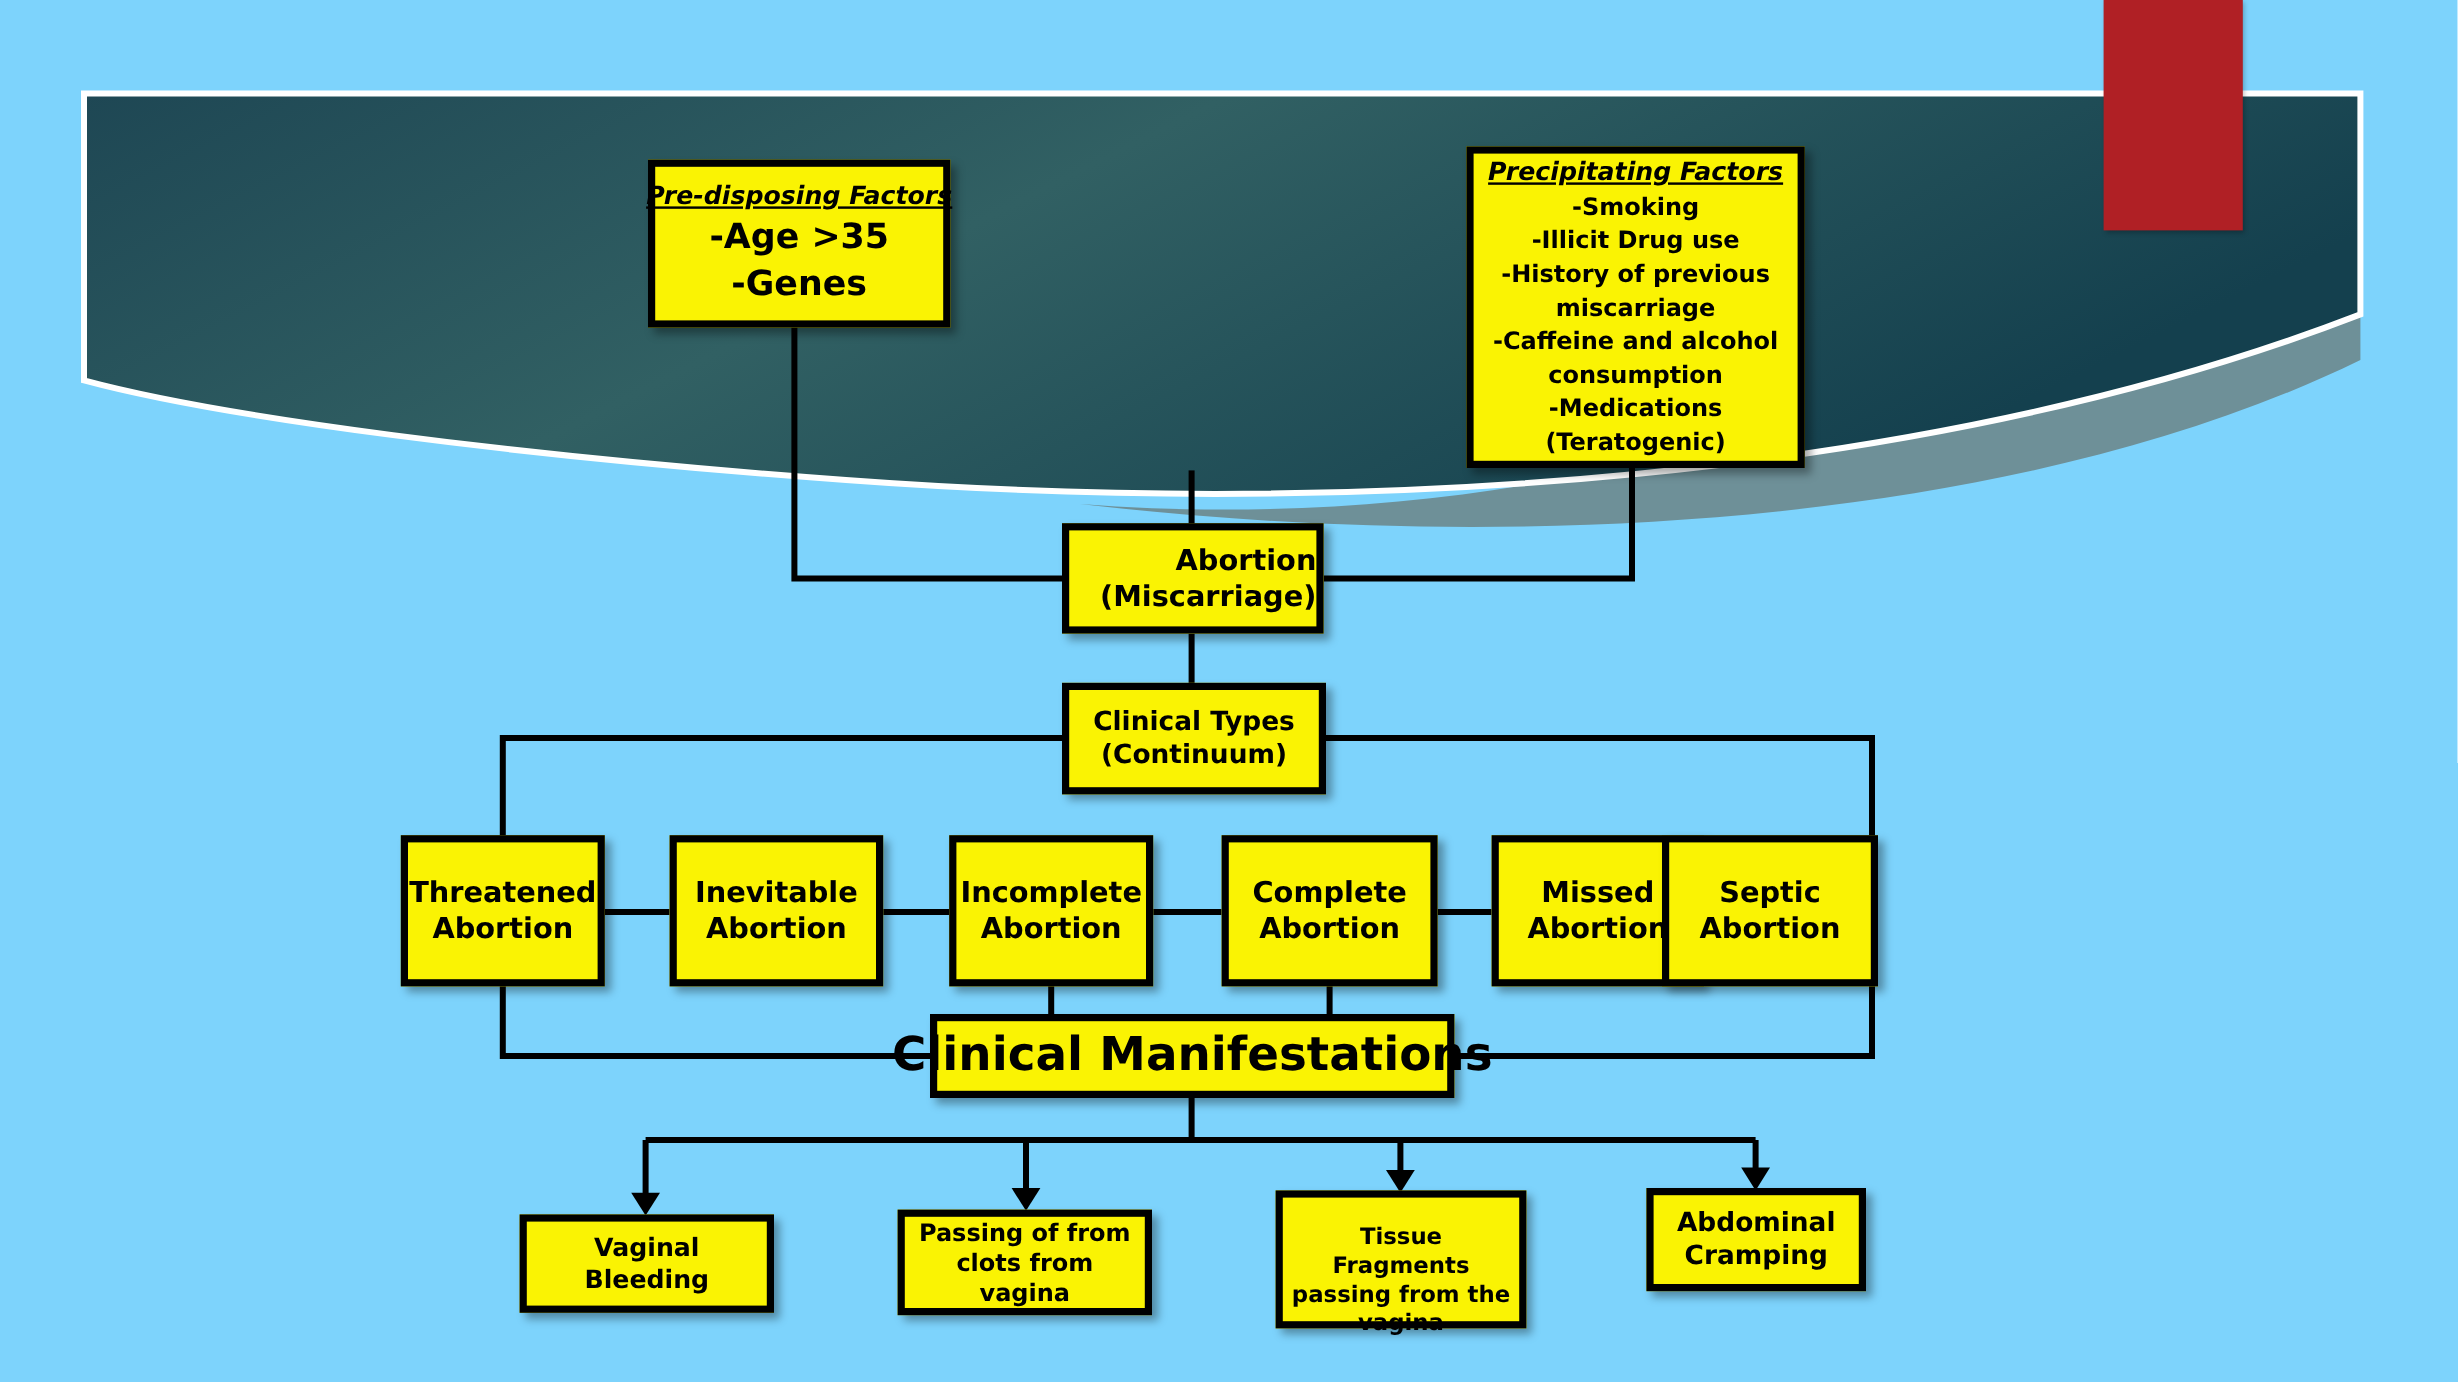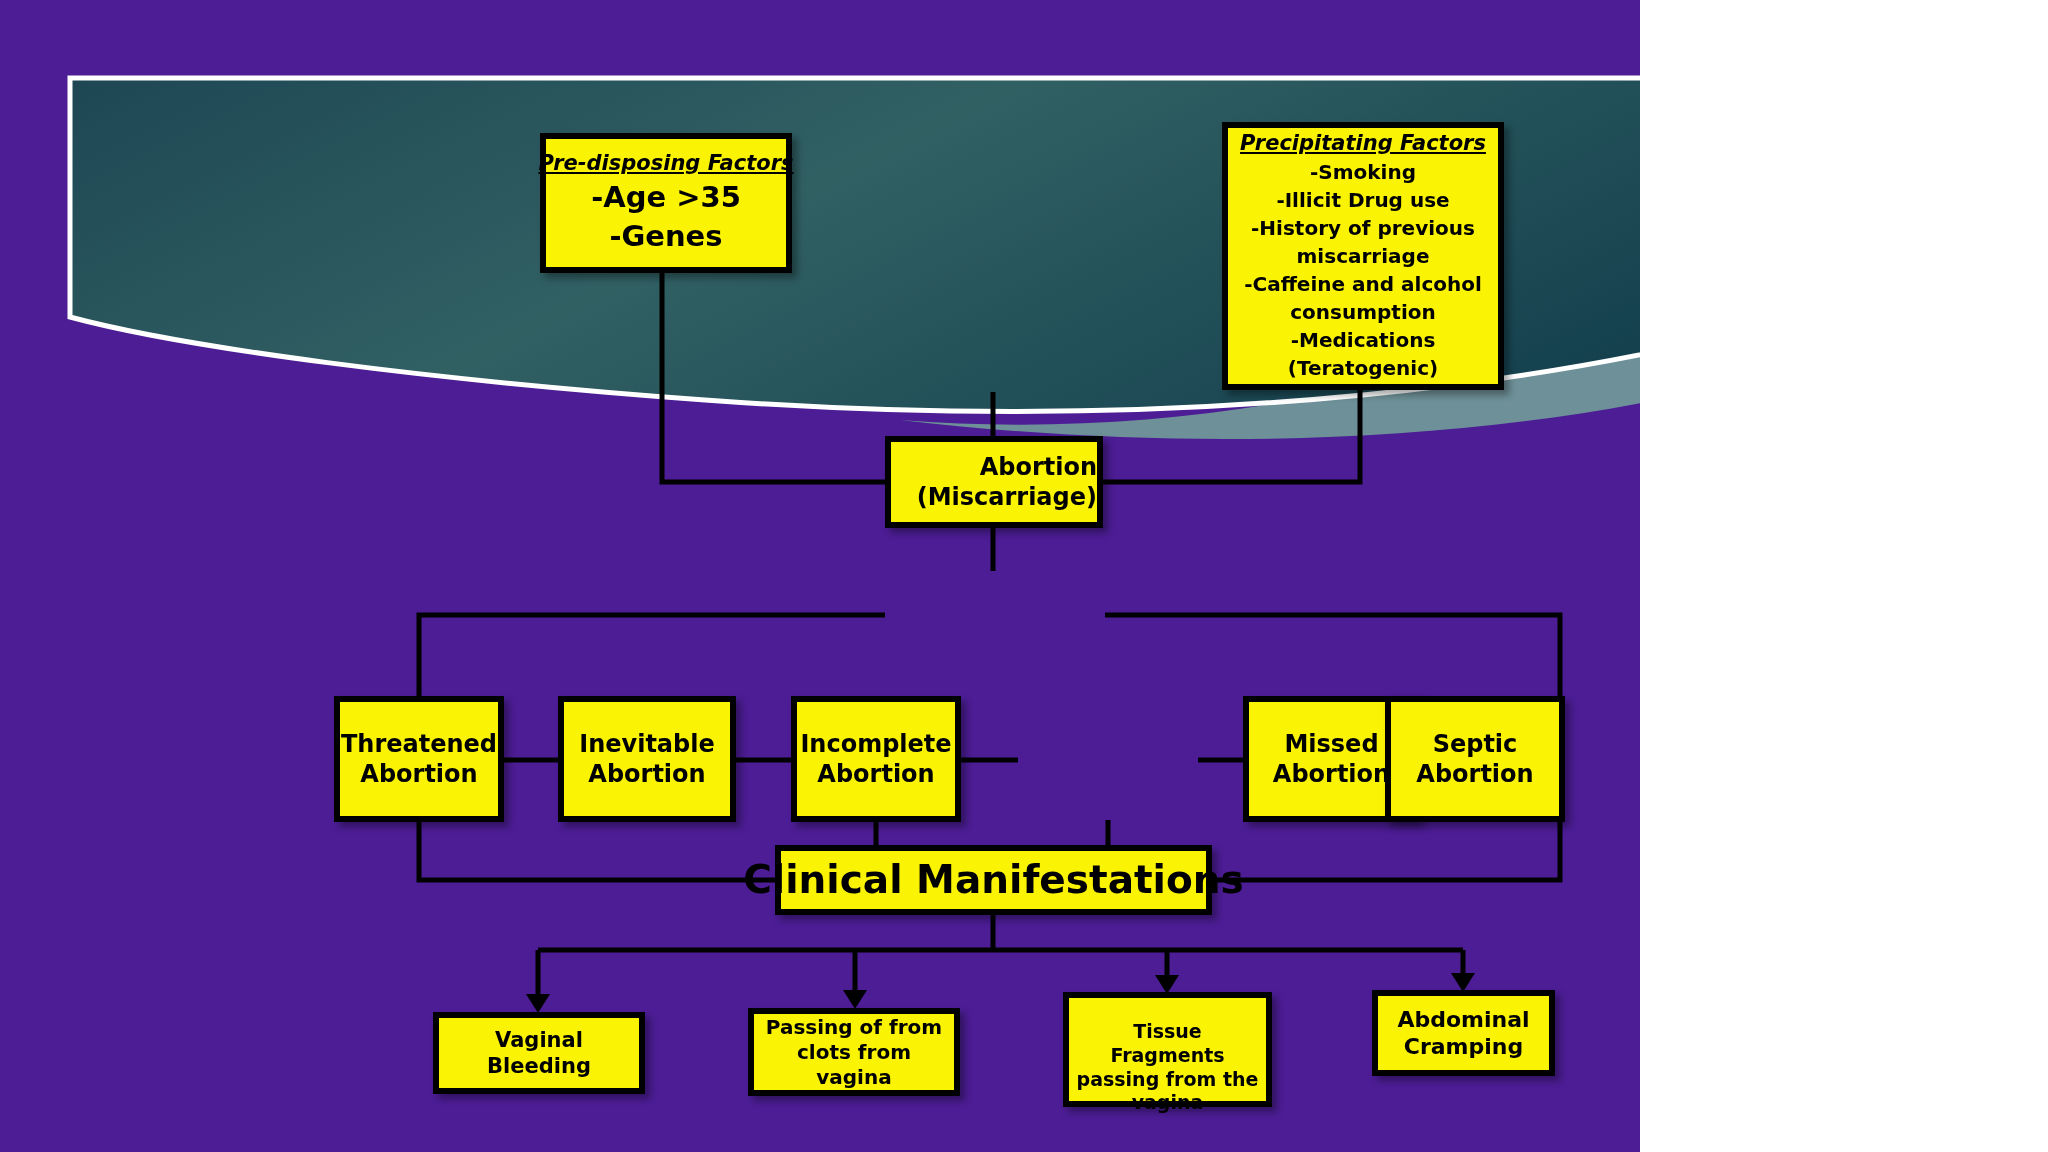--- a/index.html
+++ b/index.html
@@ -1,19 +1,19 @@
 <!DOCTYPE html>
 <html><head>
 <meta charset="utf-8">
 <style>
   html,body{margin:0;padding:0;background:#fff;}
   #slide{
     position:relative;
-    width:1640px;height:1152px;
-    background:#4c1d95;
+    width:2048px;height:1152px;
+    background:#7dd3fc;
     overflow:hidden;
     font-family:"DejaVu Sans","Liberation Sans",sans-serif;
   }
   .layer{position:absolute;left:0;top:0;pointer-events:none;}
   
   .accent-rect{
     position:absolute;
     left:1753px;top:0;width:116px;height:192px;
     background:#b02025;
     box-shadow:2px 2px 4px rgba(0,0,0,0.25);
@@ -126,24 +126,26 @@
   <div class="box" id="f3">
     <div class="factor-title">Precipitating Factors</div>
     <div class="items">-Smoking
 -Illicit Drug use
 -History of previous miscarriage
 -Caffeine and alcohol consumption
 -Medications (Teratogenic)</div>
   </div>
 
   <div class="box" id="abortion">Abortion (Miscarriage)</div>
+  <div class="box" id="ctypes">Clinical Types (Continuum)</div>
 
   <div class="box type-box" id="t1">Threatened Abortion</div>
   <div class="box type-box" id="t2">Inevitable Abortion</div>
   <div class="box type-box" id="t3">Incomplete Abortion</div>
+  <div class="box type-box" id="t4">Complete Abortion</div>
   <div class="box type-box" id="t5">Missed Abortion</div>
   <div class="box type-box" id="t6">Septic Abortion</div>
 
   <div class="box" id="manifest">Clinical Manifestations</div>
 
   <div class="box leaf-box" id="b1">Vaginal Bleeding</div>
   <div class="box leaf-box" id="b2">Passing of from clots from vagina</div>
   <div class="box leaf-box" id="b3">Tissue Fragments passing from the vagina</div>
   <div class="box leaf-box" id="b4">Abdominal Cramping</div>
 

